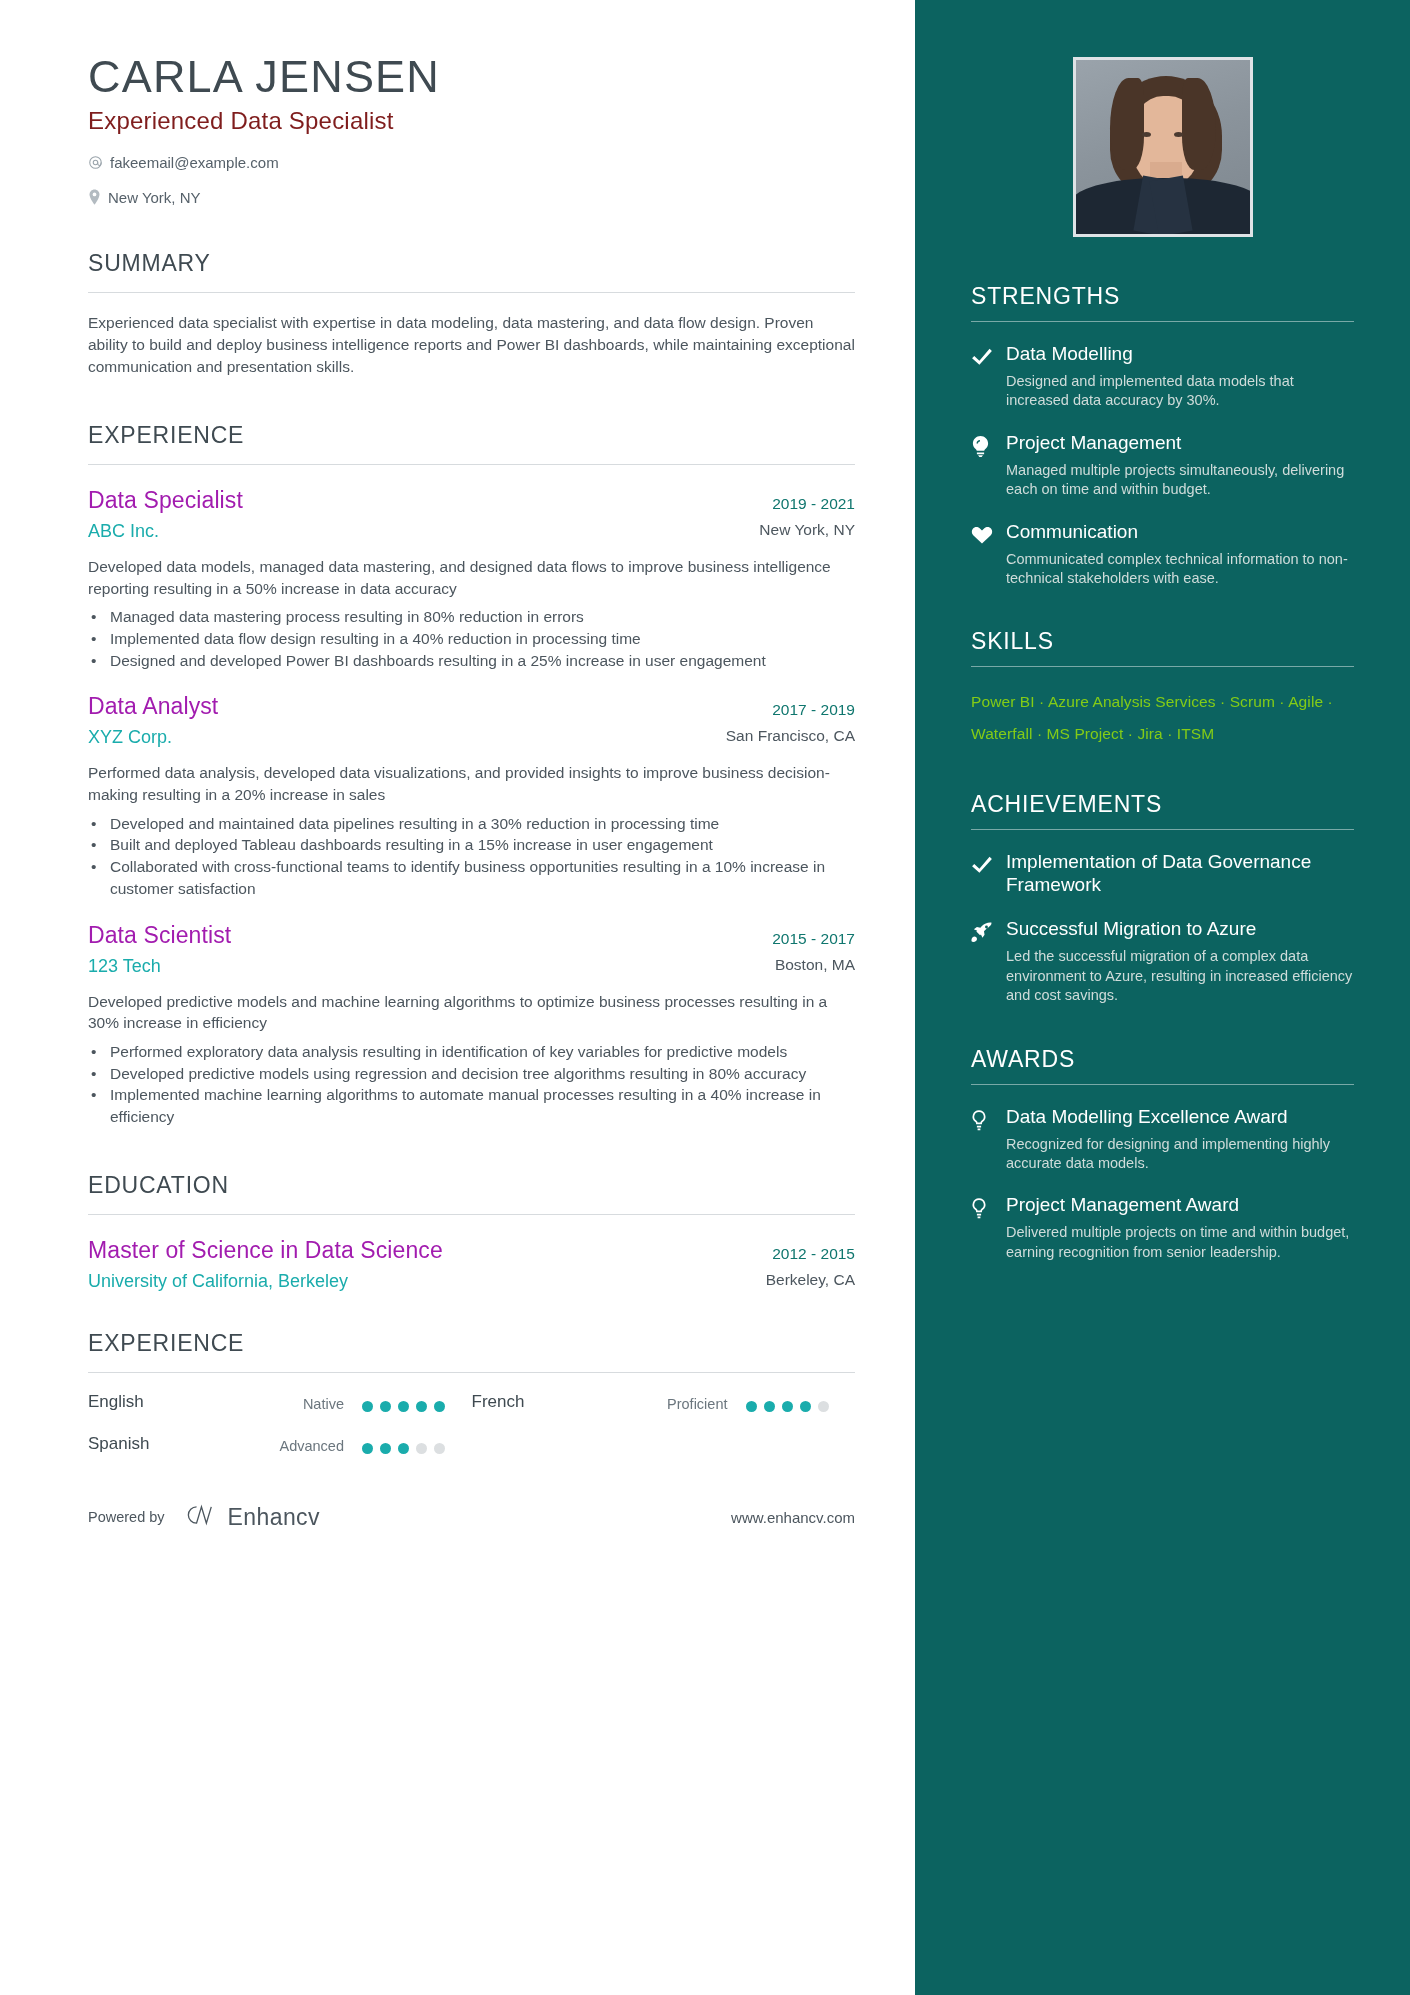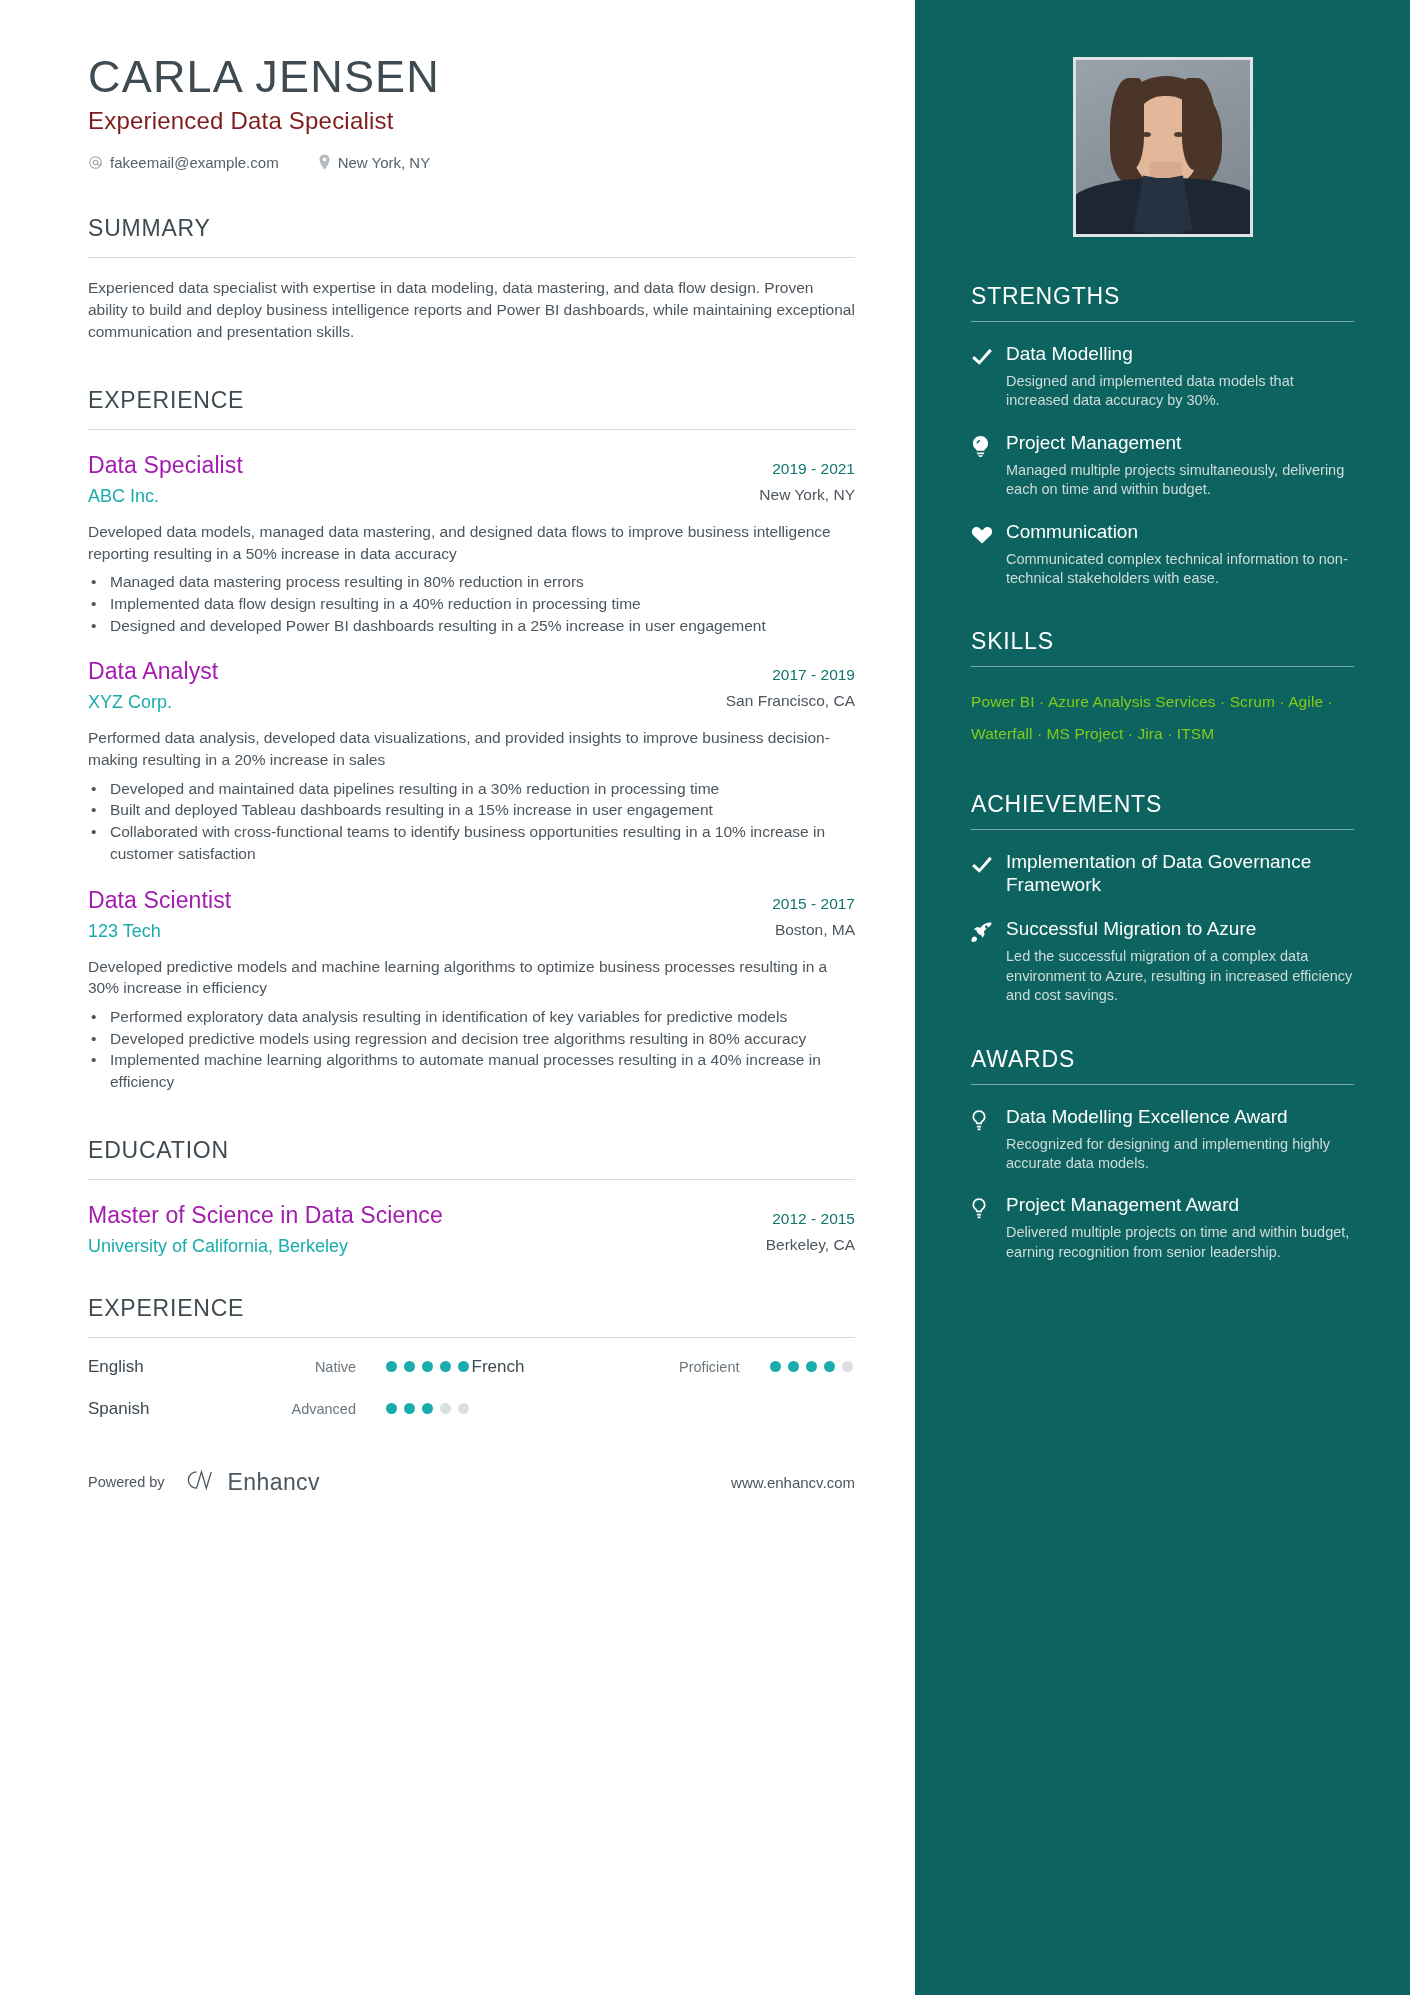--- a/index.html
+++ b/index.html
@@ -16,21 +16,21 @@
     padding:52px 60px 0 88px;
     background:#fff;
   }
   .name {
     font-size:45px; font-weight:400; letter-spacing:1.2px;
     color:#3f4a51; line-height:1.1; white-space:nowrap;
   }
   .job-title {
     font-size:24px; color:#7f1d1d; margin-top:5px; letter-spacing:.2px;
   }
-  .contact-row { display:flex; align-items:flex-start; gap:39px; margin-top:19px; }
+  .contact-row { display:flex; align-items:flex-start; gap:18px; margin-top:19px;flex-direction:column; }
   .contact-item { display:flex; align-items:center; gap:7px; font-size:15px; color:#56616a; }
   .contact-item svg { display:block; }
 
   .section { margin-top:44px; }
   .section.tight { margin-top:38px; }
   .sec-title {
     font-size:23px; letter-spacing:.8px; color:#3f4a51; font-weight:400;
     padding-bottom:15px;
   }
   .sec-rule { height:1px; background:#d7dbde; width:100%; }
@@ -49,21 +49,21 @@
   .job-desc { margin-top:14px; font-size:15.5px; line-height:1.4; color:#4c565e; }
   .bullets { margin-top:7px; }
   .bullet { display:flex; gap:11px; font-size:15.5px; line-height:1.4; color:#4c565e; padding-left:3px; }
   .bullet .dot { flex:0 0 8px; color:#4c565e; line-height:1.4; }
 
   
   .lang-grid {
     margin-top:19px; display:grid; grid-template-columns:1fr 1fr;
     row-gap:22px; column-gap:0;
   }
-  .lang-cell { display:flex; align-items:center;gap:12px; }
+  .lang-cell { display:flex; align-items:flex-end; }
   .lang-name { font-size:17px; color:#3f4a51; width:148px; }
   .lang-level { font-size:14.5px; color:#6b767e; width:108px; text-align:right; }
   .dots { display:flex; gap:7px; margin-left:18px; }
   .dots i { width:11px; height:11px; border-radius:50%; background:#dcdfe1; display:block; }
   .dots i.on { background:#1aacac; }
 
   .footer {
     display:flex; align-items:center; justify-content:space-between;
     margin-top:50px; padding-bottom:10px;
   }

